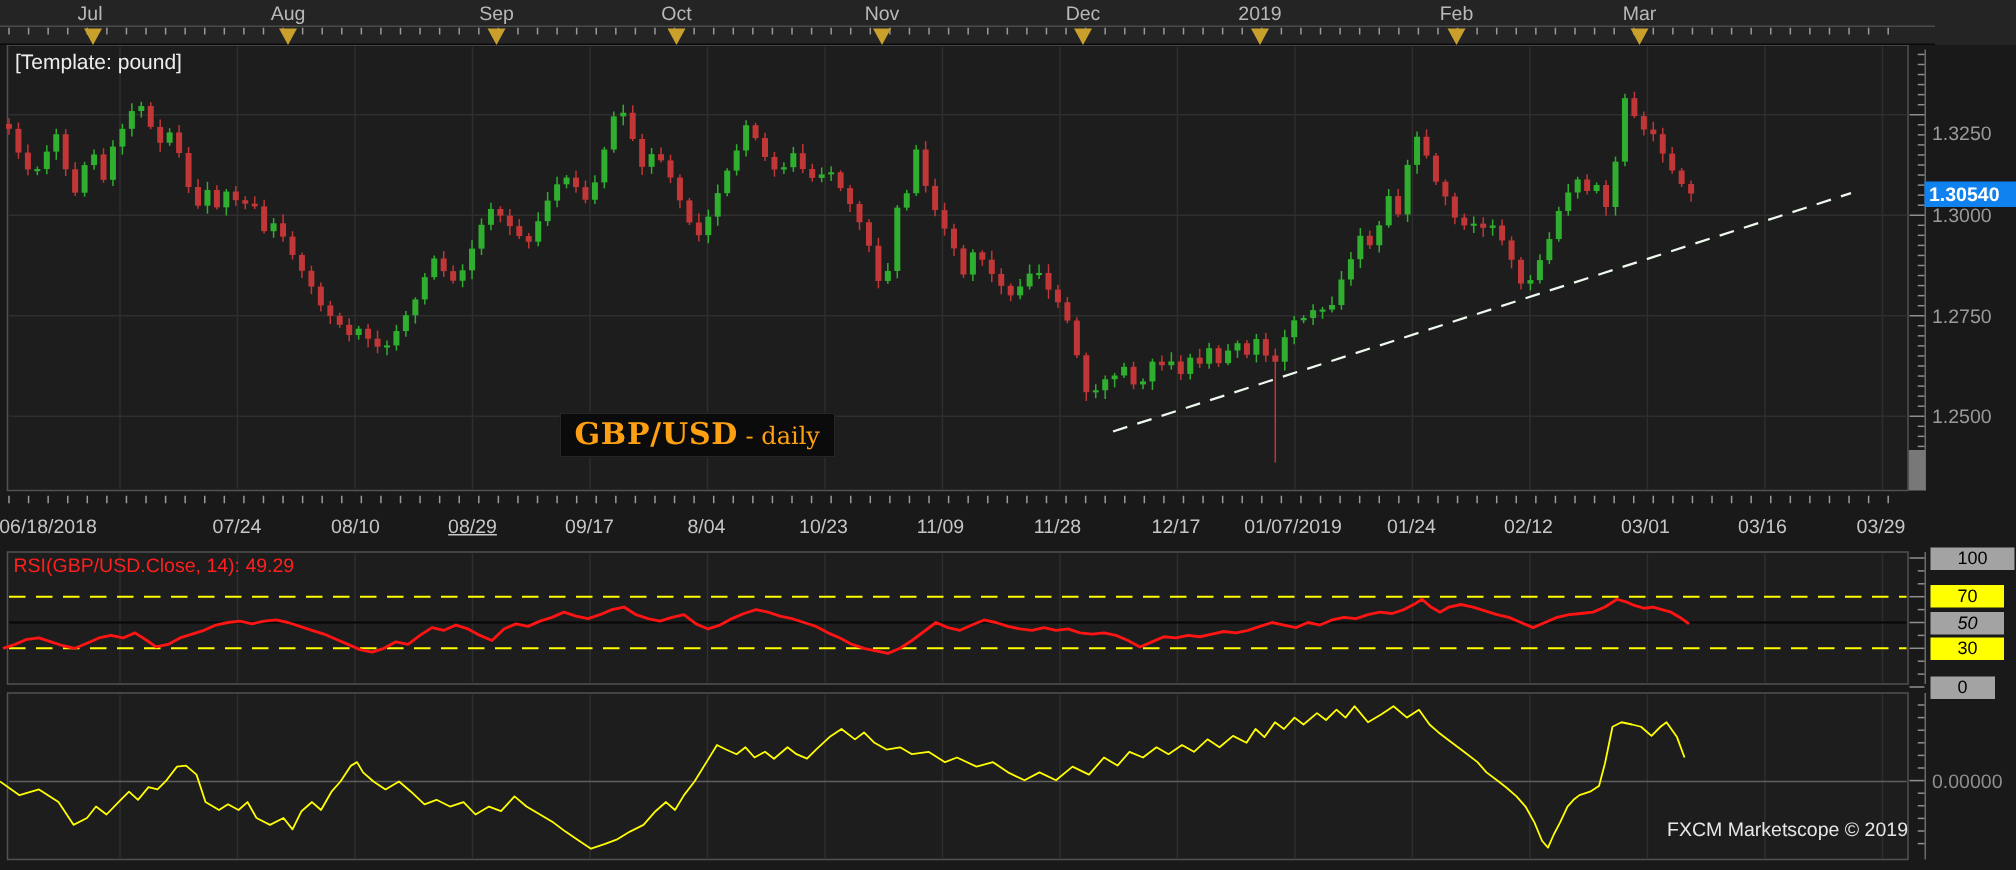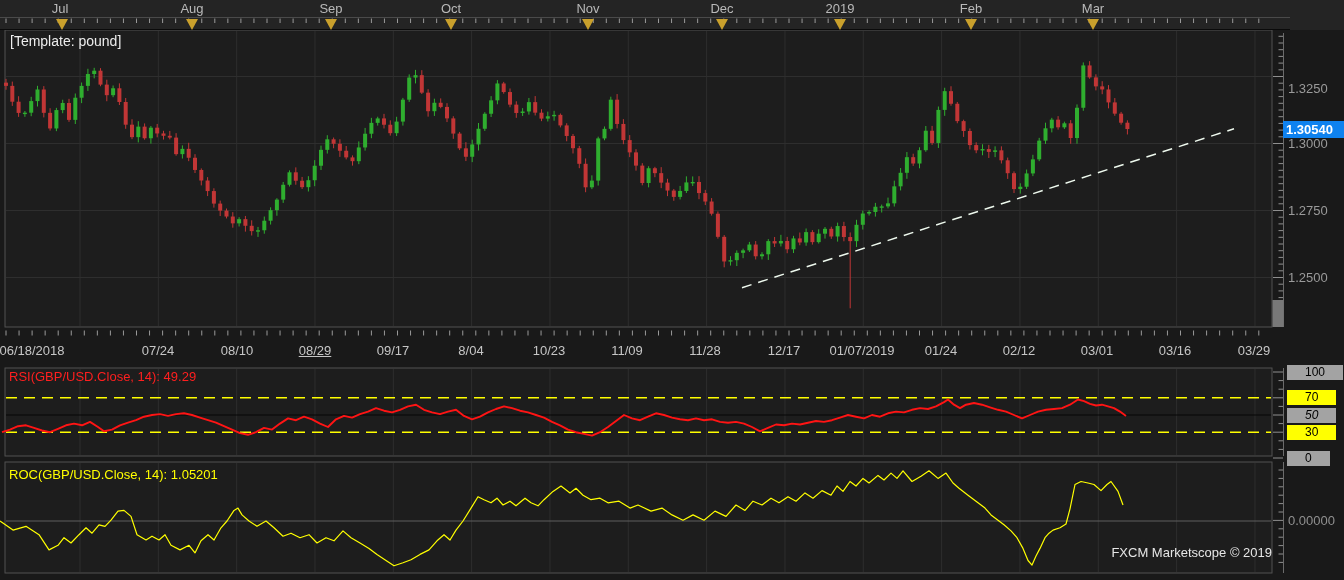--- a/index.html
+++ b/index.html
@@ -731,23 +731,25 @@
     </svg>
 
   <div class="zone" style="left:0;top:330px;width:1290px;height:38px;"></div>
   <div class="zone" style="left:1272px;top:30px;width:72px;height:297px;"></div>
   <div class="zone" style="left:1272px;top:368px;width:72px;height:88px;"></div>
   <div class="zone" style="left:1272px;top:462px;width:72px;height:111px;"></div>
 
   <div id="labels">
     <div id="template-label">[Template: pound]</div>
 
+    <div id="symbol-badge">
+      <span class="sym">GBP/USD</span><span class="per">- daily</span>
+    </div>
 
     <div id="rsi-label">RSI(GBP/USD.Close, 14): 49.29</div>
-    <div id="roc-label">ROC(GBP/USD.Close, 14): 1.05201</div>
 
     <div id="price-tag" style="top: 120.528px; background: rgb(15, 130, 239);">1.30540</div>
     <div id="roc-zero-label" style="top: 513px;">0.00000</div>
 
     <div id="copyright">FXCM Marketscope © 2019</div>
   <span class="month-label" style="left: 60px;">Jul</span>
       <span class="month-label" style="left: 192px;">Aug</span>
       <span class="month-label" style="left: 331px;">Sep</span>
       <span class="month-label" style="left: 451px;">Oct</span>
       <span class="month-label" style="left: 588px;">Nov</span>

